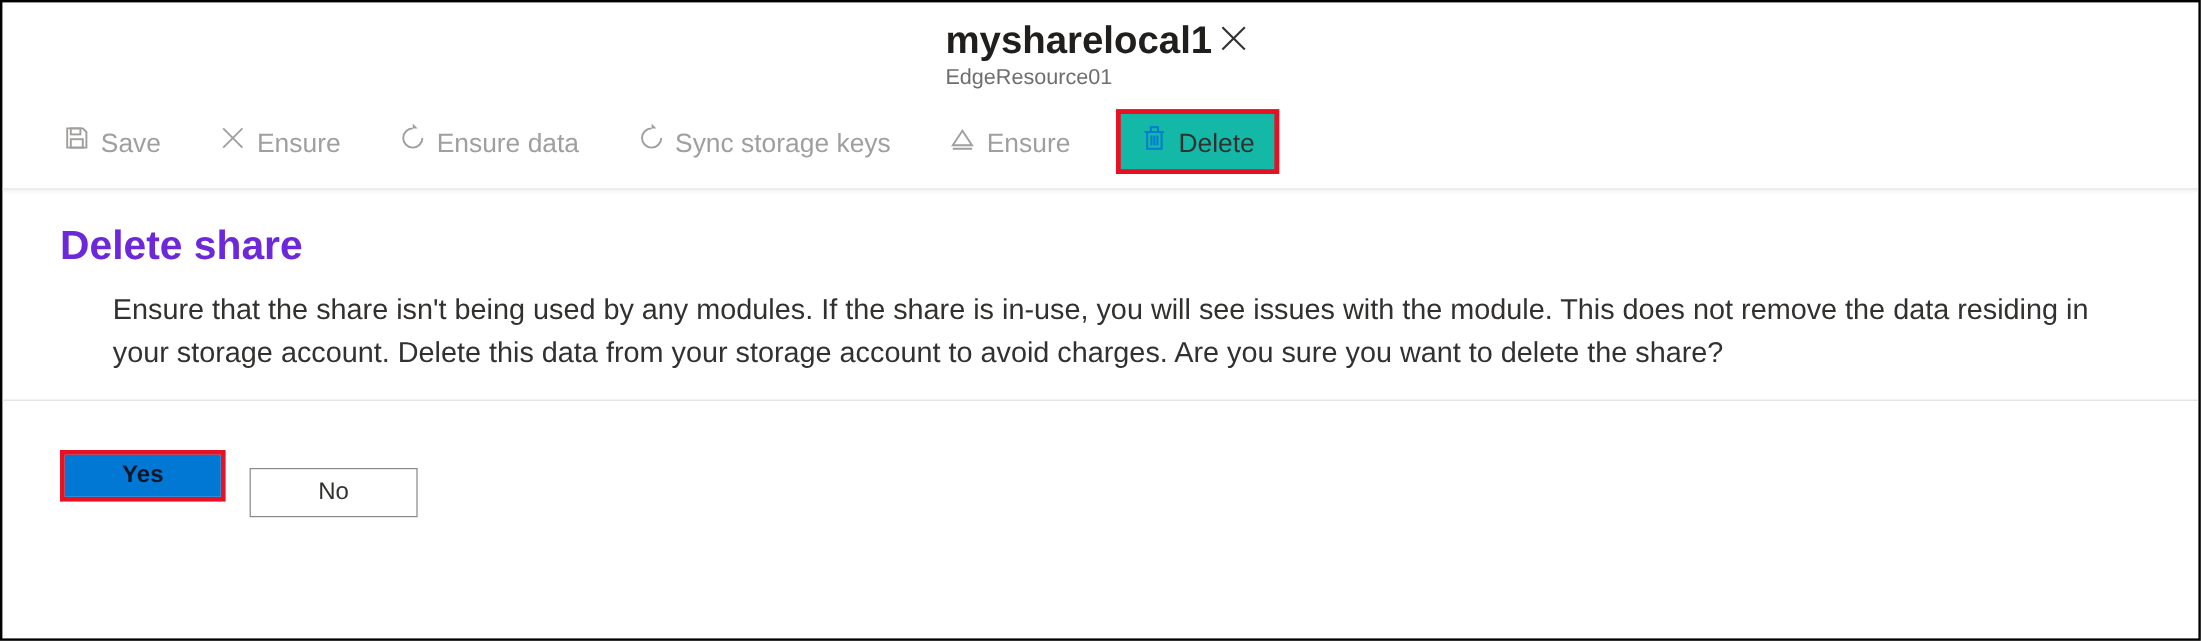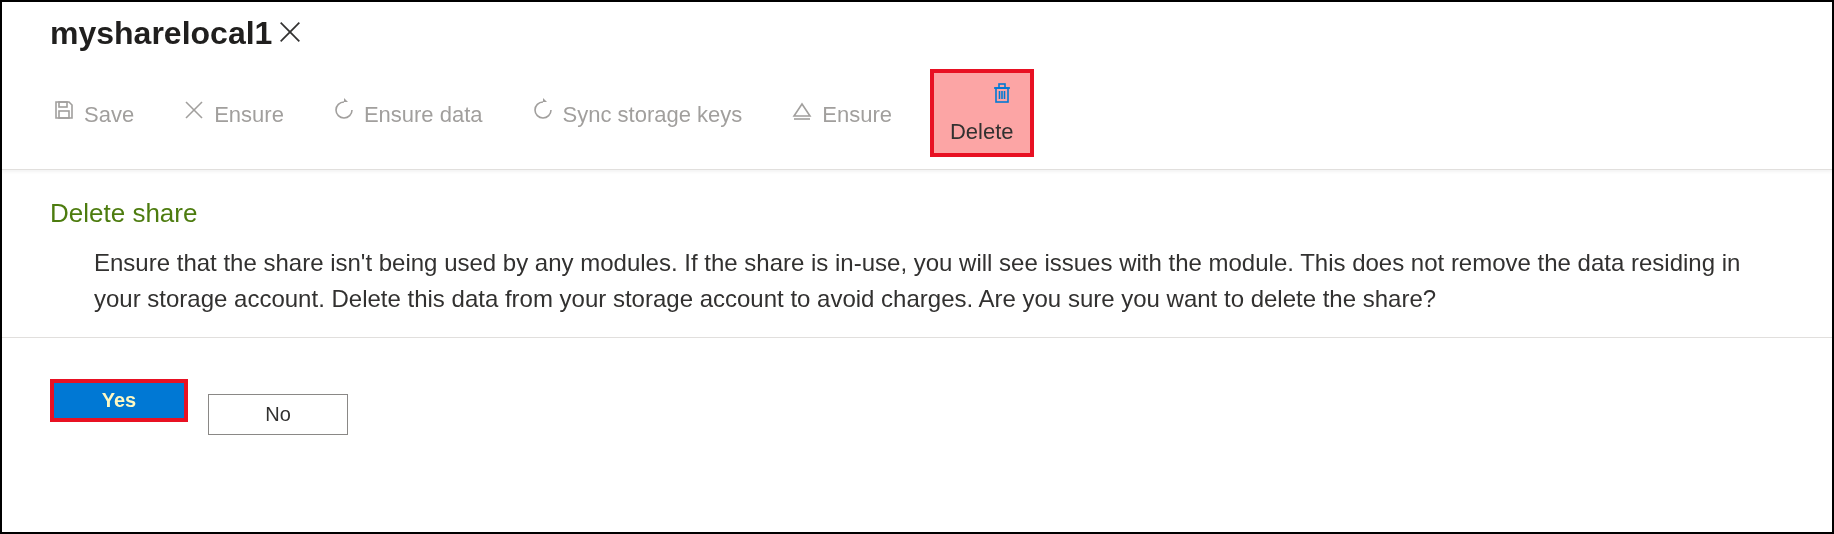--- a/index.html
+++ b/index.html
@@ -9,21 +9,21 @@
       color: #323130;
       width: 1834px;
       height: 534px;
       border: 2px solid #000;
       position: relative;
     }
     .header {
       padding: 12px 48px 8px 48px;
       display: flex;
       align-items: flex-start;
-      justify-content: flex-start;
+      justify-content: center;
     }
     .header-left { display: flex; flex-direction: column; }
     .share-title {
       font-size: 32px;
       font-weight: 600;
       color: #201f1e;
       line-height: 1.2;
     }
     .resource-name {
       font-size: 18px;
@@ -60,34 +60,33 @@
       color: #a19f9d;
       cursor: pointer;
       padding: 6px 10px;
       font-family: inherit;
     }
     .tb-btn svg { width: 24px; height: 24px; }
     .tb-btn.enabled { color: #323130; }
     .tb-btn.enabled .enabled-icon-stroke { stroke: #0078d4; }
 
     .tb-btn.highlighted {
-      background: #fca5a5;
+      background: #14b8a6;
       border: 4px solid #e81123;
       padding: 8px 16px;
-      flex-direction: column;
     }
 
     .content {
       padding: 28px 48px 20px 48px;
       border-bottom: 1px solid #e1dfdd;
     }
     .dialog-heading {
-      font-size: 26px;
-      font-weight: 400;
-      color: #4d7c0f;
+      font-size: 34px;
+      font-weight: 700;
+      color: #6d28d9;
       margin-bottom: 16px;
     }
     .dialog-body {
       font-size: 24px;
       line-height: 1.5;
       color: #323130;
       margin-left: 44px;
     }
 
     .footer {
@@ -96,21 +95,21 @@
       gap: 20px;
       align-items: center;
     }
     .btn-primary-wrap {
       border: 4px solid #e81123;
       padding: 0;
       display: inline-block;
     }
     .btn-primary {
       background: #0078d4;
-      color: #fef9c3;
+      color: #0f172a;
       border: none;
       font-size: 20px;
       font-weight: 600;
       padding: 6px 40px;
       min-width: 130px;
       font-family: inherit;
       cursor: pointer;
     }
     .btn-secondary {
       background: #fff;
@@ -123,20 +122,21 @@
       cursor: pointer;
       margin-top: 28px;
     }
   </style>
 </head>
 <body>
 
 <div class="header">
   <div class="header-left">
     <div class="share-title">mysharelocal1</div>
+    <div class="resource-name">EdgeResource01</div>
   </div>
   <button class="close-btn">
     <span>
       <svg viewBox="0 0 24 24" fill="none" stroke="#323130" stroke-width="1.5">
         <line x1="4" y1="4" x2="20" y2="20"></line>
         <line x1="20" y1="4" x2="4" y2="20"></line>
       </svg>
     </span>
   </button>
 </div>

